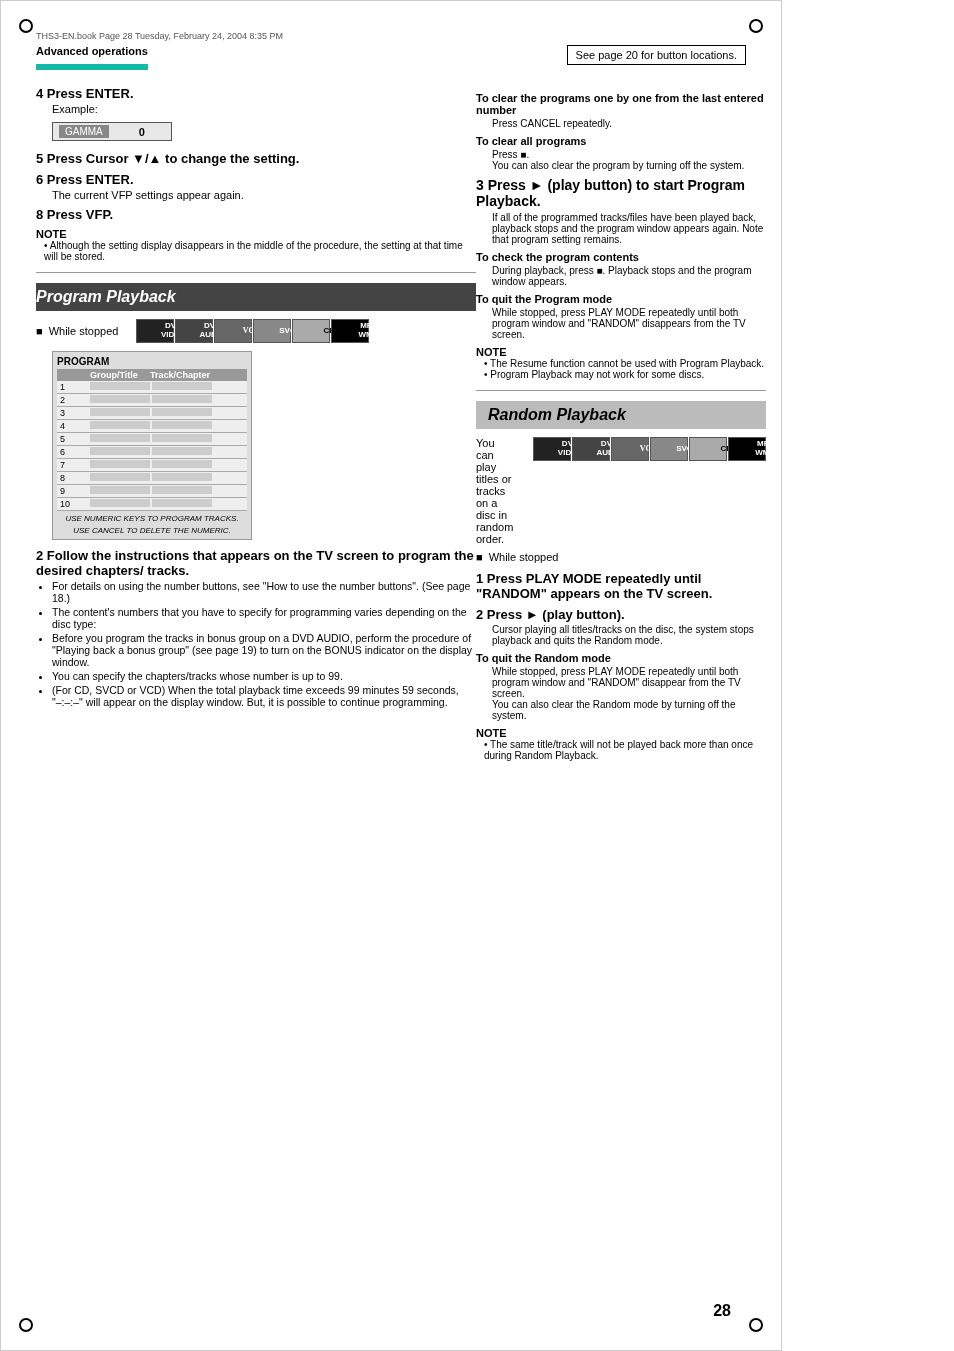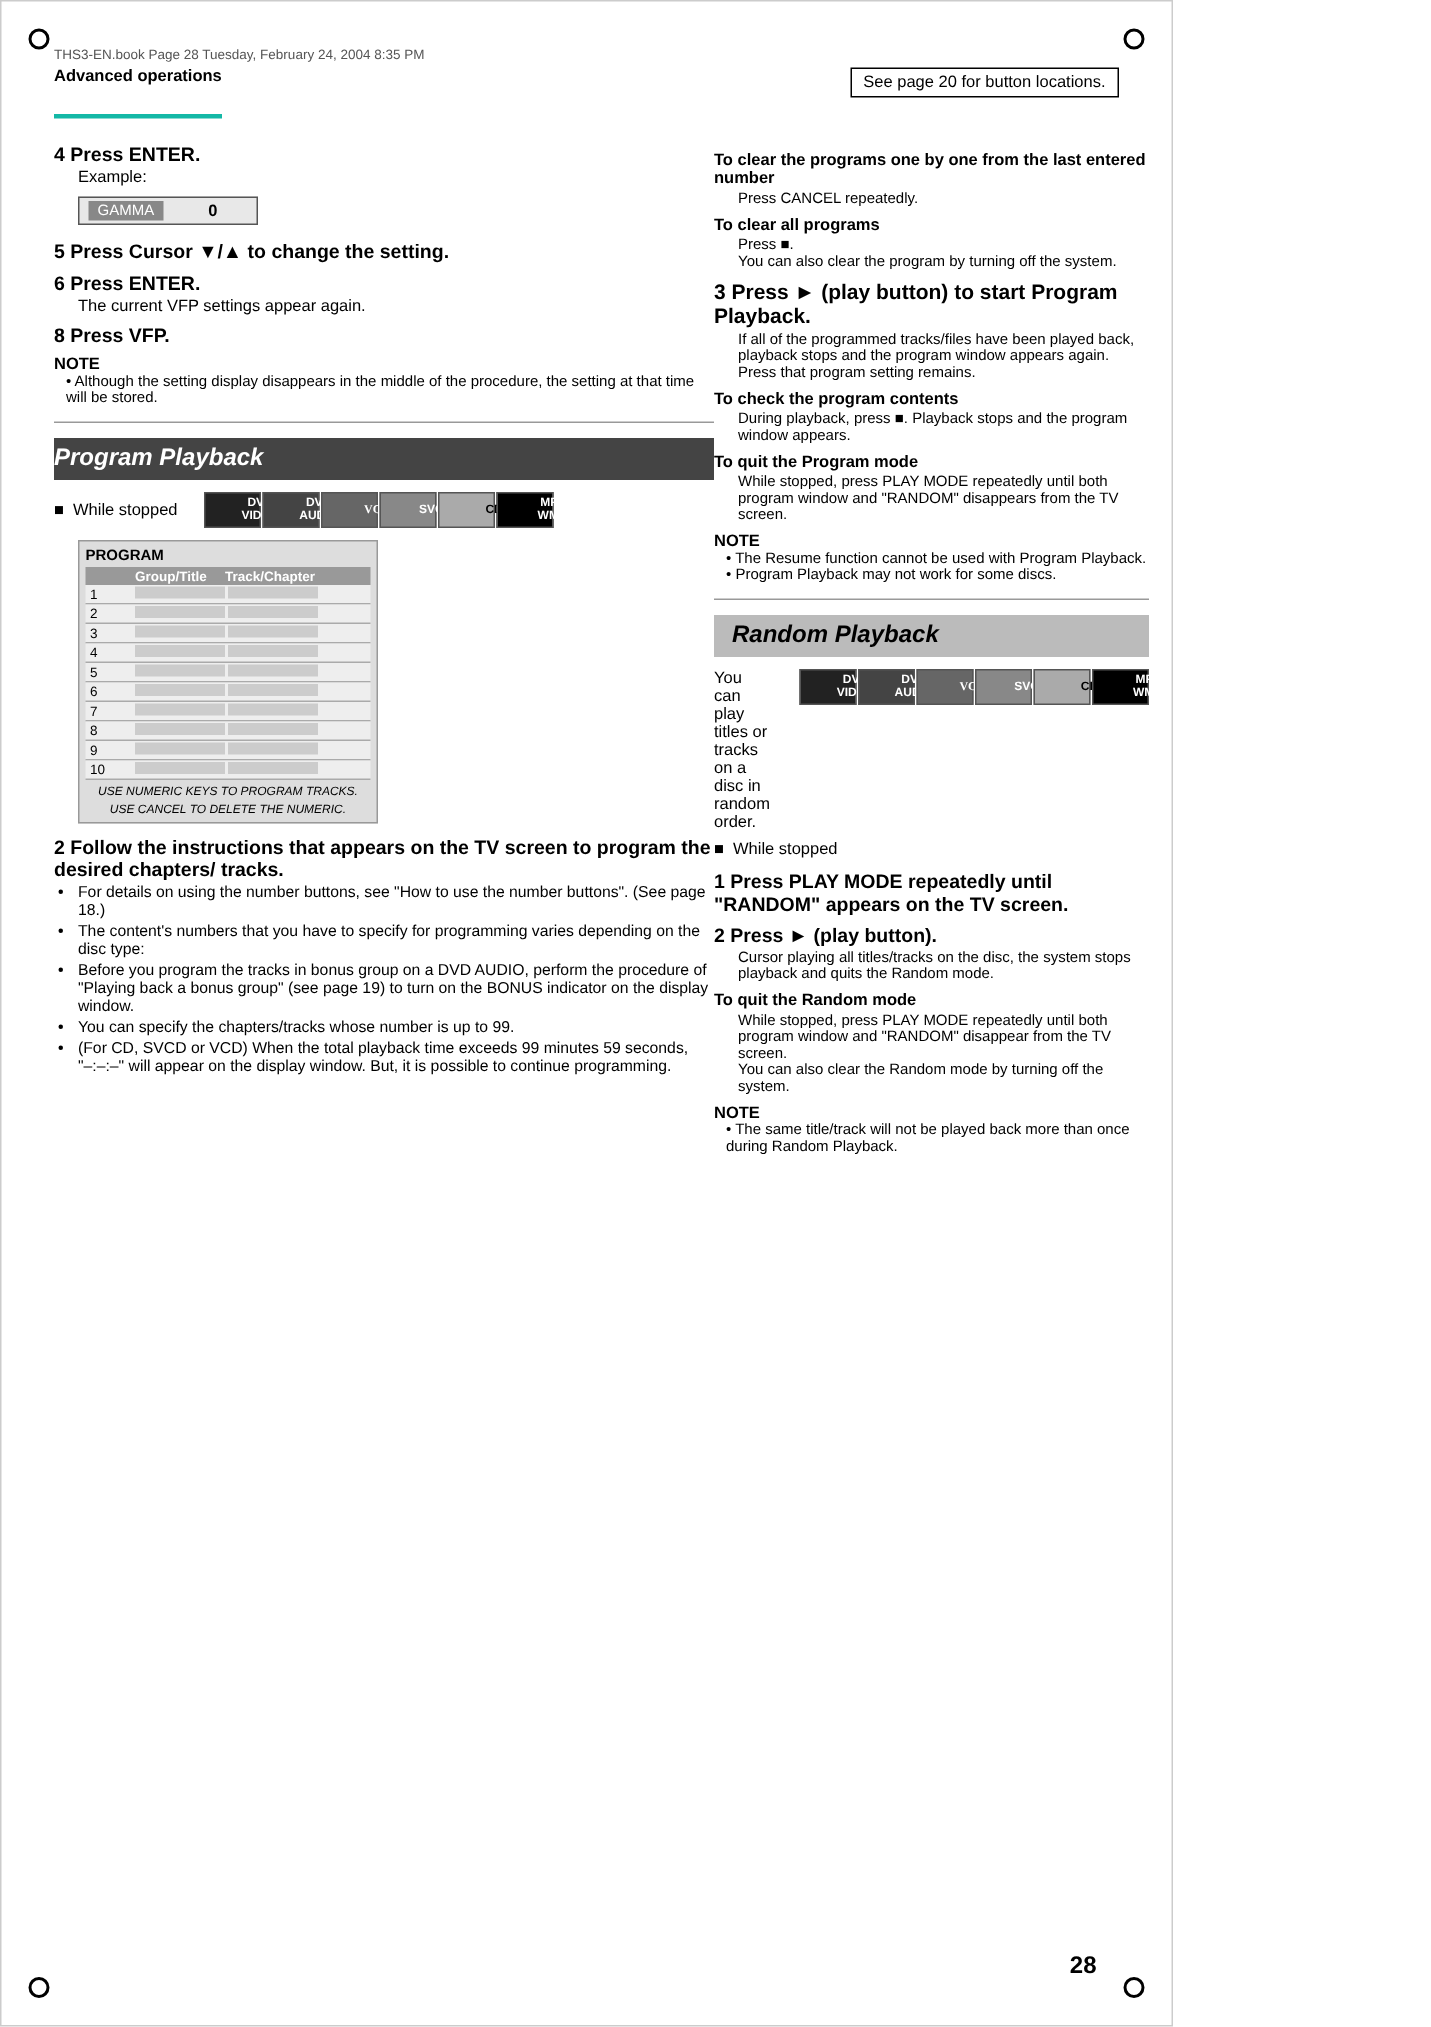--- a/index.html
+++ b/index.html
@@ -42,22 +42,22 @@
     }
     .header-right {
       border: 1px solid #000;
       padding: 3px 8px;
       font-size: 11px;
     }
 
     .section-header {
       font-size: 11px;
       font-weight: bold;
-      border-bottom: 3px solid #14b8a6;
-      padding-bottom: 19px;
+      border-bottom: 6px solid #14b8a6;
+      padding-bottom: 7px;
       margin-bottom: 8px;
     }
 
     
     .two-col {
       display: flex;
     }
 
     .col-left {
       flex: 0 0 440px;
@@ -430,21 +430,21 @@
       </div>
 
       <div class="step">
         <div class="sub-heading">To clear all programs</div>
         <div class="indent small-text">Press ■.</div>
         <div class="indent small-text">You can also clear the program by turning off the system.</div>
       </div>
 
       <div class="step">
         <div class="step3-heading">3  Press ► (play button) to start Program Playback.</div>
-        <div class="indent small-text">If all of the programmed tracks/files have been played back, playback stops and the program window appears again. Press that program setting remains.</div>
+        <div class="indent small-text">If all of the programmed tracks/files have been played back, playback stops and the program window appears again. Note that program setting remains.</div>
       </div>
 
       <div class="step">
         <div class="sub-heading">To check the program contents</div>
         <div class="indent small-text">During playback, press ■. Playback stops and the program window appears.</div>
       </div>
 
       <div class="step">
         <div class="sub-heading">To quit the Program mode</div>
         <div class="indent small-text">While stopped, press PLAY MODE repeatedly until both program window and "RANDOM" disappears from the TV screen.</div>

